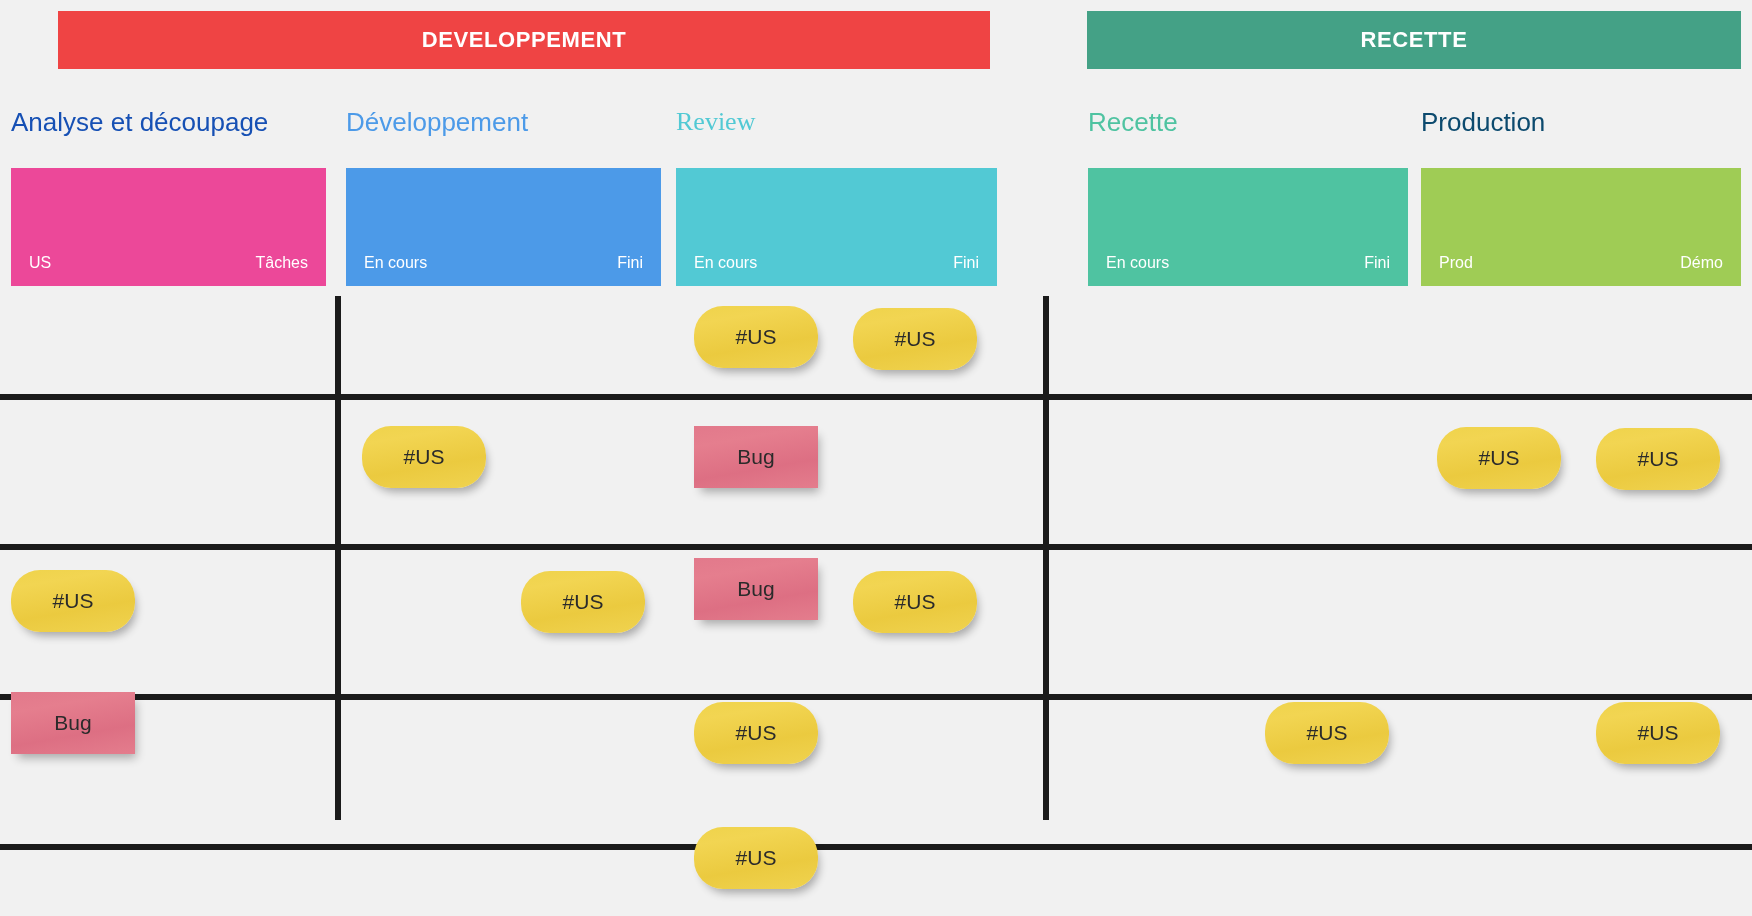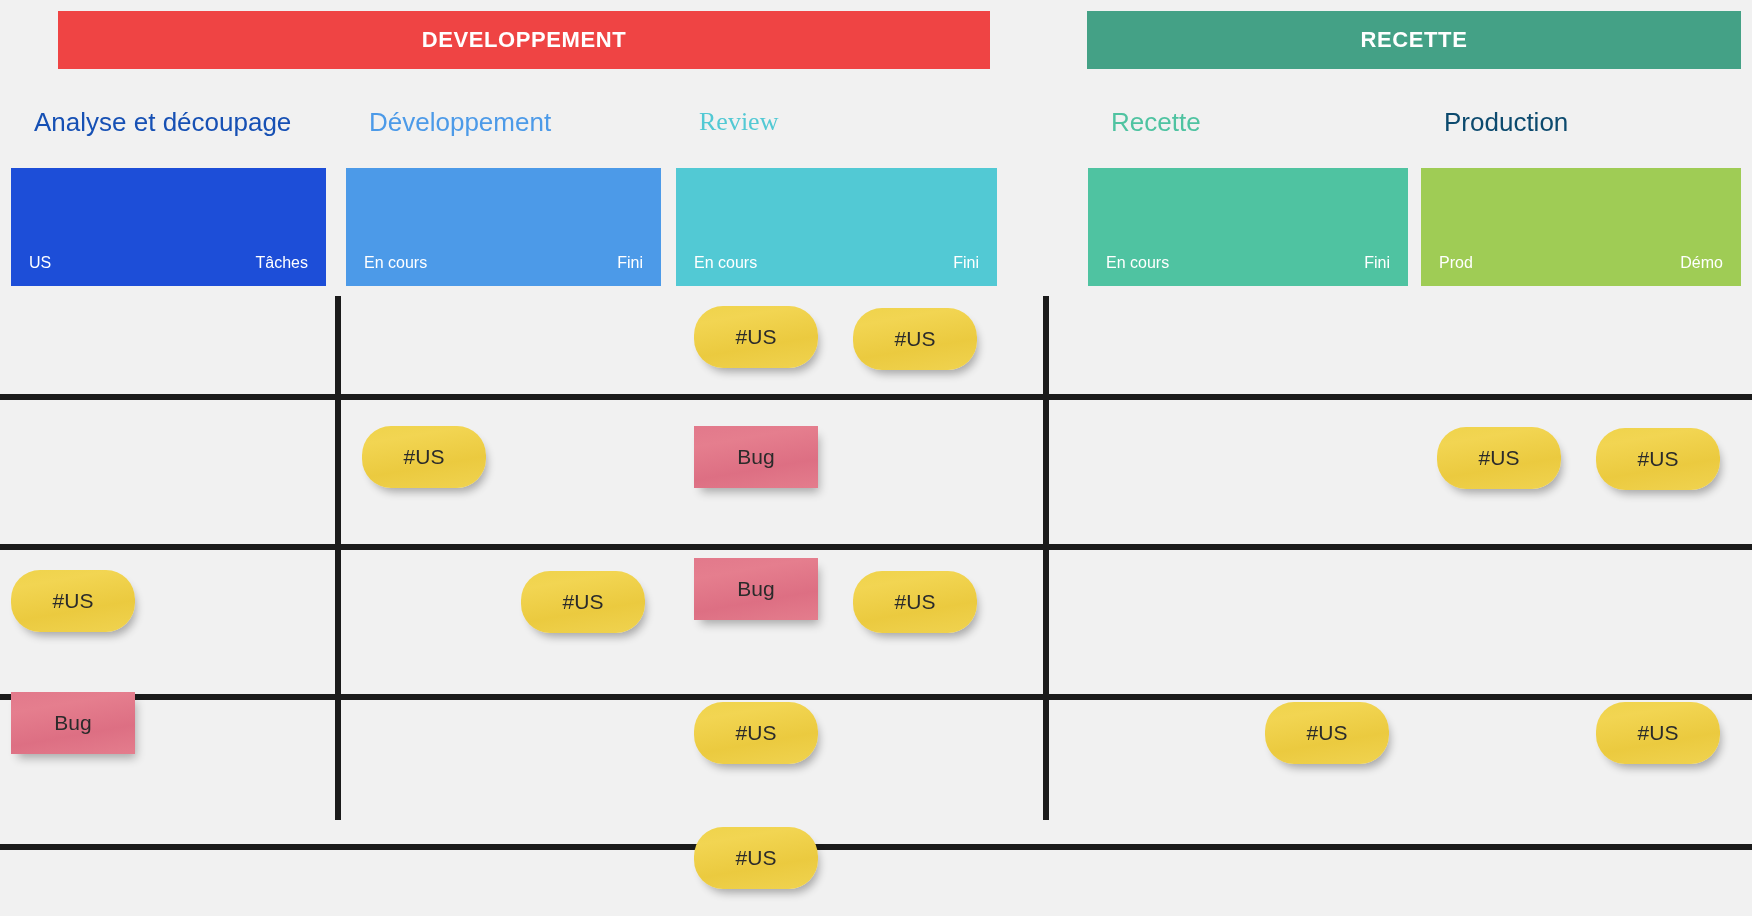--- a/index.html
+++ b/index.html
@@ -31,21 +31,20 @@
   }
 
   
   .col-title {
     position: absolute;
     font-size: 26px;
     font-weight: normal;
     white-space: nowrap;
     top: 122px;
     transform: translateY(-50%);
-    margin-left: 23px;
   }
 
   
   .col-head {
     position: absolute;
     top: 168px;
     height: 118px;
     display: flex;
     align-items: flex-end;
     justify-content: space-between;
@@ -94,21 +93,21 @@
 <body>
 
 <div id="board">
     <div class="phase-banner" style="left: 11px; top: 11px; width: 932px; background: #ef4444; margin-left: 47px;">
       <span>DEVELOPPEMENT</span>
     </div>
     <div class="phase-banner" style="left: 1087px; top: 11px; width: 654px; background: rgb(68, 161, 134);">
       <span>RECETTE</span>
     </div>
     <div class="col-title" style="left: 11px; color: rgb(22, 80, 180);">Analyse et découpage</div>
-    <div class="col-head" style="left: 11px; width: 315px; background: #1d4ed8;">
+    <div class="col-head" style="left: 11px; width: 315px; background: #ec4899;">
       <span class="sub">US</span>
       <span class="sub">Tâches</span>
     </div>
     <div class="col-title" style="left: 346px; color: rgb(76, 154, 232);">Développement</div>
     <div class="col-head" style="left: 346px; width: 315px; background: rgb(76, 154, 232);">
       <span class="sub">En cours</span>
       <span class="sub">Fini</span>
     </div>
     <div class="col-title" style="left: 676px; color: rgb(82, 201, 212); font-family: Liberation Serif, serif;">Review</div>
     <div class="col-head" style="left: 676px; width: 321px; background: rgb(82, 201, 212);">

